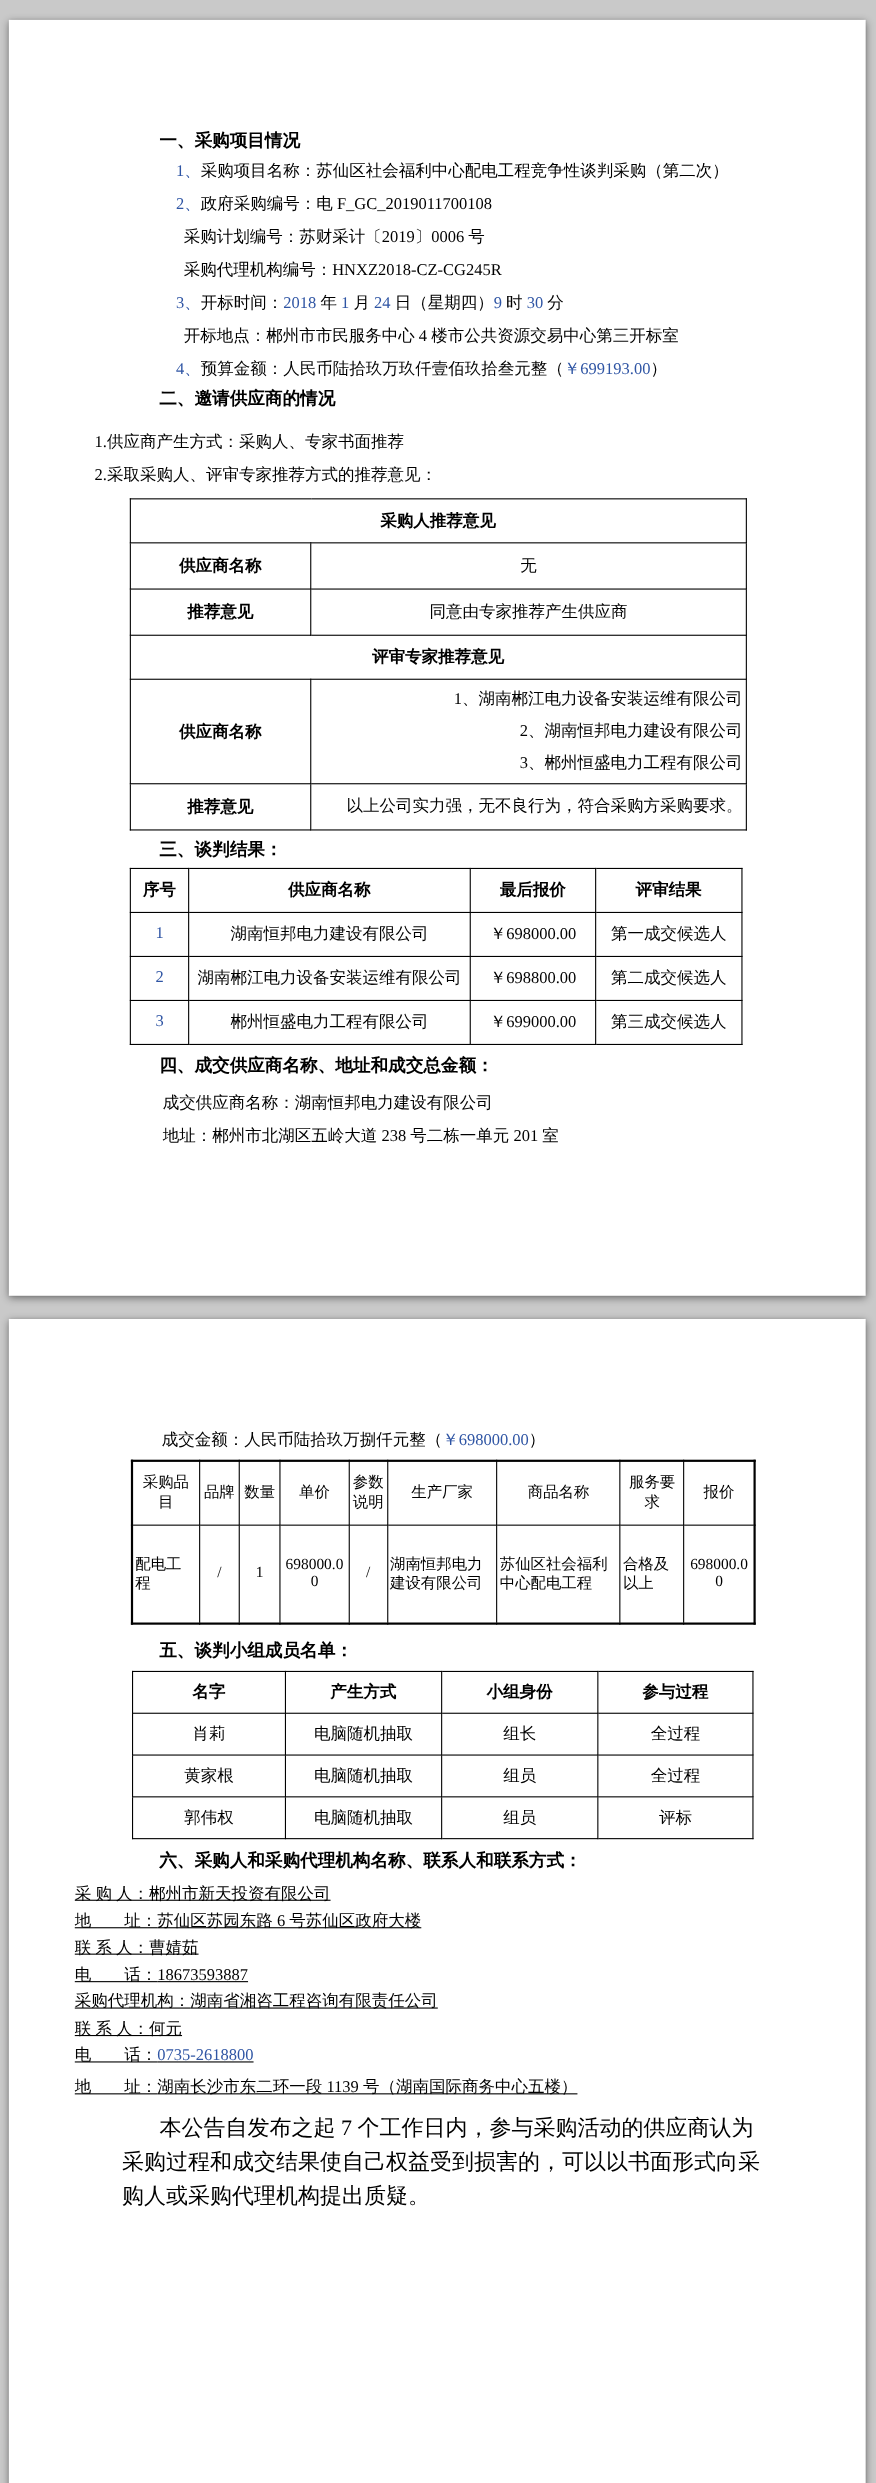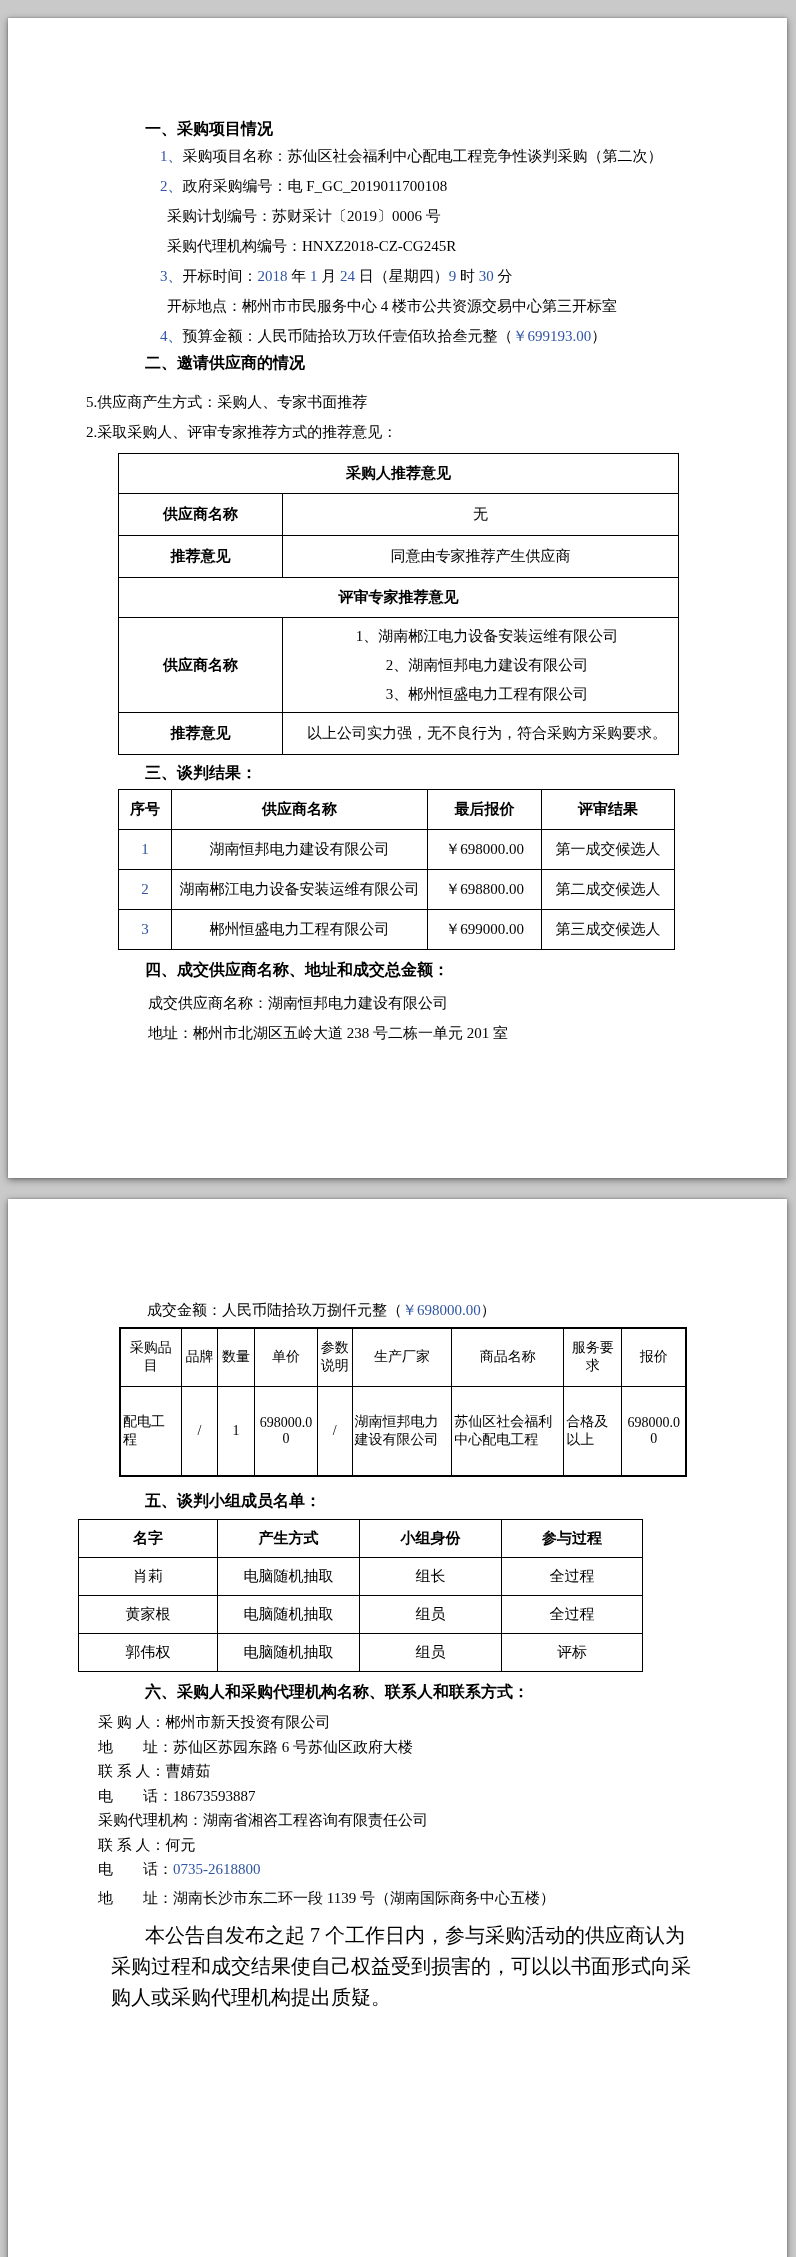--- a/index.html
+++ b/index.html
@@ -31,37 +31,37 @@
   .b  { color:#2f55a4; }
 
   table { border-collapse:collapse; table-layout:fixed; }
   td, th { border:1px solid #000; font-size:15px; padding:1px 3px; text-align:center; vertical-align:middle; font-weight:normal; word-break:break-all; }
   .bold { font-weight:bold; }
   .left { text-align:left; }
 
   
   #rec-table { width:560px; margin:6px 0 0 110px; }
   #rec-table .h40 { height:40px; } #rec-table .h42 { height:42px; } #rec-table .h95 { height:95px; }
-  #rec-table .val-list { text-align:center; padding-left:16px; line-height:29px; }
+  #rec-table .val-list { text-align:right; padding-left:16px; line-height:29px; }
 
   
   #result-table { width:556px; margin:4px 0 0 110px; }
   #result-table tr { height:40px; }
 
   
   #award-table { width:568px; margin:2px 0 0 111px; border:2px solid #000; }
   #award-table td, #award-table th { font-size:14px; padding:1px 2px; }
   #award-table .hdr { height:58px; }
   #award-table .row { height:90px;padding-left:14px; }
 
   
-  #member-table { width:564px; margin:6px 0 0 70px; }
+  #member-table { width:564px; margin:6px 0 0 112px; }
   #member-table tr { height:38px; }
 
-  .contact { font-size:15px; line-height:24.5px; margin-left:90px; }
+  .contact { font-size:15px; line-height:24.5px; margin-left:60px;text-decoration:underline; }
   .contact-last { margin-top:4px; }
 
   #notice {
     margin:10px 0 0 103px; width:580px;
     font-size:20px; line-height:31px; text-indent:34px;
   }
 </style>
 </head>
 <body>
 
@@ -76,21 +76,21 @@
     <div class="line sub">采购计划编号：苏财采计〔2019〕0006 号</div>
     <div class="line sub">采购代理机构编号：HNXZ2018-CZ-CG245R</div>
     <div class="line list"><span class="no b">3、</span><span>开标时间：</span><span class="b">2018</span><span> 年 </span><span class="b">1</span><span> 月 </span><span class="b">24</span><span> 日（星期四）</span><span class="b">9</span><span> 时 </span><span class="b">30</span><span> 分</span></div>
     <div class="line sub">开标地点：郴州市市民服务中心 4 楼市公共资源交易中心第三开标室</div>
     <div class="line list"><span class="no b">4、</span><span>预算金额：人民币陆拾玖万玖仟壹佰玖拾叁元整（</span><span class="b">￥699193.00</span><span>）</span></div>
   </div>
 
   <div class="sec-h">二、邀请供应商的情况</div>
 
   <div style="margin-top:12px">
-    <div class="line flat">5.供应商产生方式：采购人、专家书面推荐</div>
+    <div class="line flat">1.供应商产生方式：采购人、专家书面推荐</div>
     <div class="line flat">2.采取采购人、评审专家推荐方式的推荐意见：</div>
   </div>
 
   <table id="rec-table">
     <colgroup>
         <col style="width:164px">
         <col style="width:396px">
       </colgroup>
     <tbody>
         <tr class="h40">

